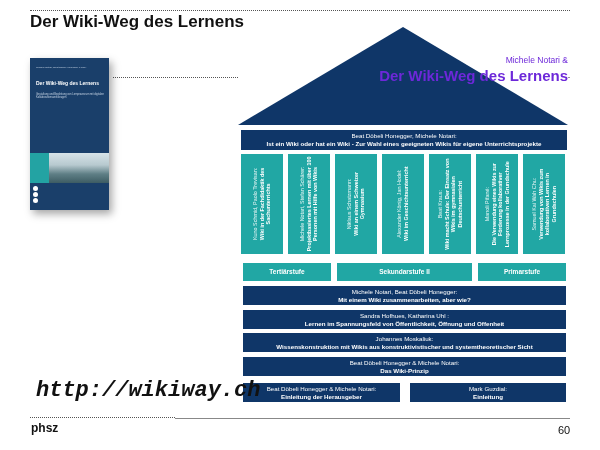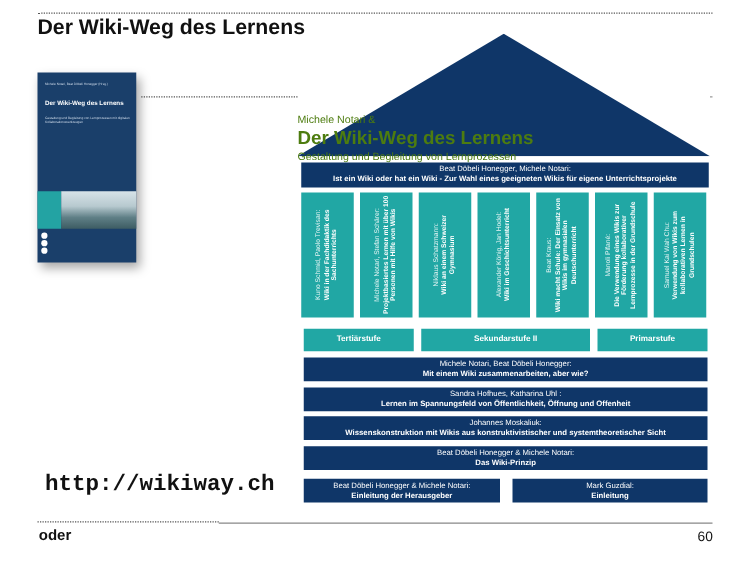--- a/index.html
+++ b/index.html
@@ -26,28 +26,28 @@
   .book .teal { position: absolute; left: 0; top: 95px; width: 19px; height: 30px; background: #23a3a3; }
   .book .photo {
     position: absolute; left: 19px; top: 95px; width: 60px; height: 30px;
     background: linear-gradient(180deg, #d7e3e8 0%, #b7c9cf 40%, #5f7f86 70%, #3d5c63 100%);
   }
   .book .logo { position: absolute; left: 3px; top: 128px; width: 5px; }
   .book .logo span { display: block; width: 5px; height: 5px; border-radius: 50%; background: #fff; margin-bottom: 1px; font-size: 0; }
 
   .url {
     position: absolute; left: 36px; top: 378px;
-    font-family: "Liberation Mono", monospace; font-size: 18px; font-weight: bold; color: #111;
+    font-family: "Liberation Mono", monospace; font-size: 22px; font-weight: bold; color: #111; font-style: italic;
   }
   .footer-left { position: absolute; left: 31px; top: 421px; font-size: 12px; font-weight: bold; color: #111; }
   .page-num { position: absolute; left: 558px; top: 424px; font-size: 11px; color: #111; }
 
   
   .roof { position: absolute; left: 238px; top: 27px; width: 330px; height: 98px; }
-  .roof-text { position: absolute; left: 238px; top: 55px; width: 330px; text-align: left; color: #4d7c0f; margin-top: 35px; }
+  .roof-text { position: absolute; left: 238px; top: 55px; width: 330px; text-align: right; color: #6d28d9; }
   .roof-text .r-auth { font-size: 8.5px; line-height: 11px; }
   .roof-text .r-title { font-size: 15px; font-weight: bold; line-height: 18px; margin-top: 1px; }
   .roof-text .r-sub { font-size: 8.5px; line-height: 11px; }
 
   .box {
     position: absolute; background: #0f3668; color: #fff; text-align: center;
     font-size: 6.2px; line-height: 8px; box-sizing: border-box; padding-top: 2px;
   }
   .box .b { font-weight: bold; }
   .col {
@@ -85,21 +85,20 @@
       <span></span>
     </div>
 </div>
 
 <svg class="roof" viewBox="0 0 330 98" preserveAspectRatio="none">
   <polygon points="165,0 330,98 0,98" fill="#0f3668"></polygon>
 </svg>
 <div class="roof-text">
   <div class="r-auth">Michele Notari &amp;</div>
   <div class="r-title">Der Wiki-Weg des Lernens</div>
-  <div class="r-sub">Gestaltung und Begleitung von Lernprozessen</div>
 </div>
 
 <div class="box" style="left:241px; top:130px; width:326px; height:20px;">
   <div>Beat Döbeli Honegger, Michele Notari:</div>
   <div class="b">Ist ein Wiki oder hat ein Wiki - Zur Wahl eines geeigneten Wikis für eigene Unterrichtsprojekte</div>
 </div>
 
 <div class="col" style="left:241px;">
   <div class="rot">
       <div class="a">Kuno Schmid, Paolo Trevisan:</div>
@@ -169,14 +168,14 @@
   <div class="b">Einleitung der Herausgeber</div>
 </div>
 <div class="box" style="left:410px; top:383px; width:156px; height:19px;">
   <div>Mark Guzdial:</div>
   <div class="b">Einleitung</div>
 </div>
 
 <div class="url">http://wikiway.ch</div>
 <div class="dotline" style="left:30px; top:417px; width:145px;"></div>
 <div class="solidline" style="left:175px; top:418px; width:395px; border-top-color:#888;"></div>
-<div class="footer-left">oder</div>
+<div class="footer-left">phsz</div>
 <div class="page-num">60</div>
 
 </body></html>

